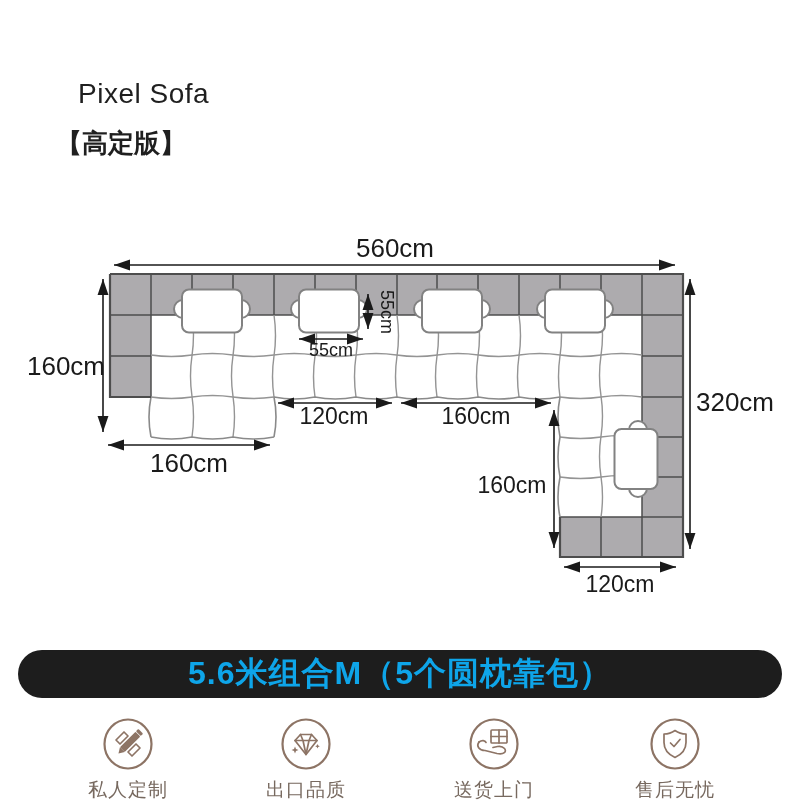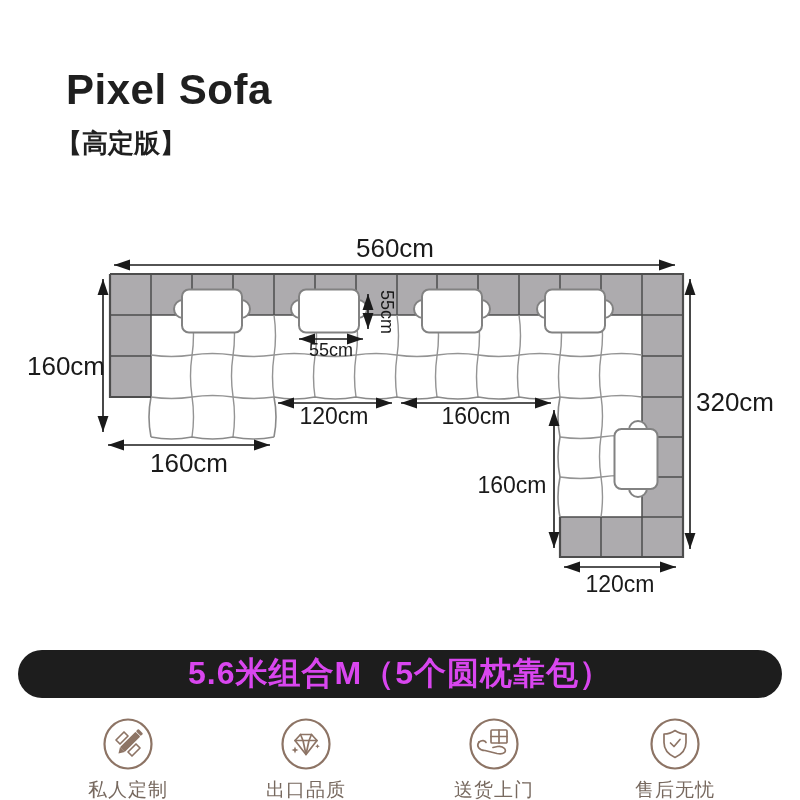--- a/index.html
+++ b/index.html
@@ -2,34 +2,34 @@
 <html><head>
 <meta charset="utf-8">
 <style>
   html,body{margin:0;padding:0;}
   body{
     width:800px;height:800px;position:relative;background:#ffffff;overflow:hidden;
     font-family:"Liberation Sans","DejaVu Sans",sans-serif;
   }
   
   .header{position:absolute;left:62px;top:62px;color:#1f1f1f;}
-  .header h1{margin:4px;font-size:42px;font-weight:bold;letter-spacing:0.5px;}
+  .header h1{margin:16px;font-size:28px;font-weight:normal;letter-spacing:0.5px;}
   .header .subtitle{margin:12px 0 0 -6px;font-size:26px;font-weight:bold;}
   
   #sofa-svg{position:absolute;left:0;top:0;}
   .dline{stroke:#1a1a1a;stroke-width:1.6;marker-start:url(#ah);marker-end:url(#ah);}
   .dtext{fill:#1a1a1a;}
   .big{font-size:26px;}
   .med{font-size:23px;}
   .small{font-size:18px;}
   .pillow circle,.pillow rect{fill:#ffffff;stroke:#828282;stroke-width:2;}
   
   .banner{
     position:absolute;left:18px;top:650px;width:764px;height:48px;border-radius:26px;
-    background:#1d1d1d;color:#d946ef;display:flex;align-items:center;justify-content:center;
+    background:#1d1d1d;color:#0ea5e9;display:flex;align-items:center;justify-content:center;
     font-size:32px;font-weight:bold;letter-spacing:1px;
   }
   
   .feature{position:absolute;top:717px;width:150px;margin-left:-75px;text-align:center;}
   .feature .flabel{margin-top:2px;font-size:19px;color:#77695f;letter-spacing:1px;}
   .ficon{display:inline-block;}
   .ficon .ring{fill:none;stroke:#8d7465;stroke-width:2.2;}
   .ficon .glyph{fill:none;stroke:#8d7465;stroke-width:1.7;stroke-linecap:round;stroke-linejoin:round;}
   .ficon .gfill{fill:#8d7465;stroke:none;}
 </style>

